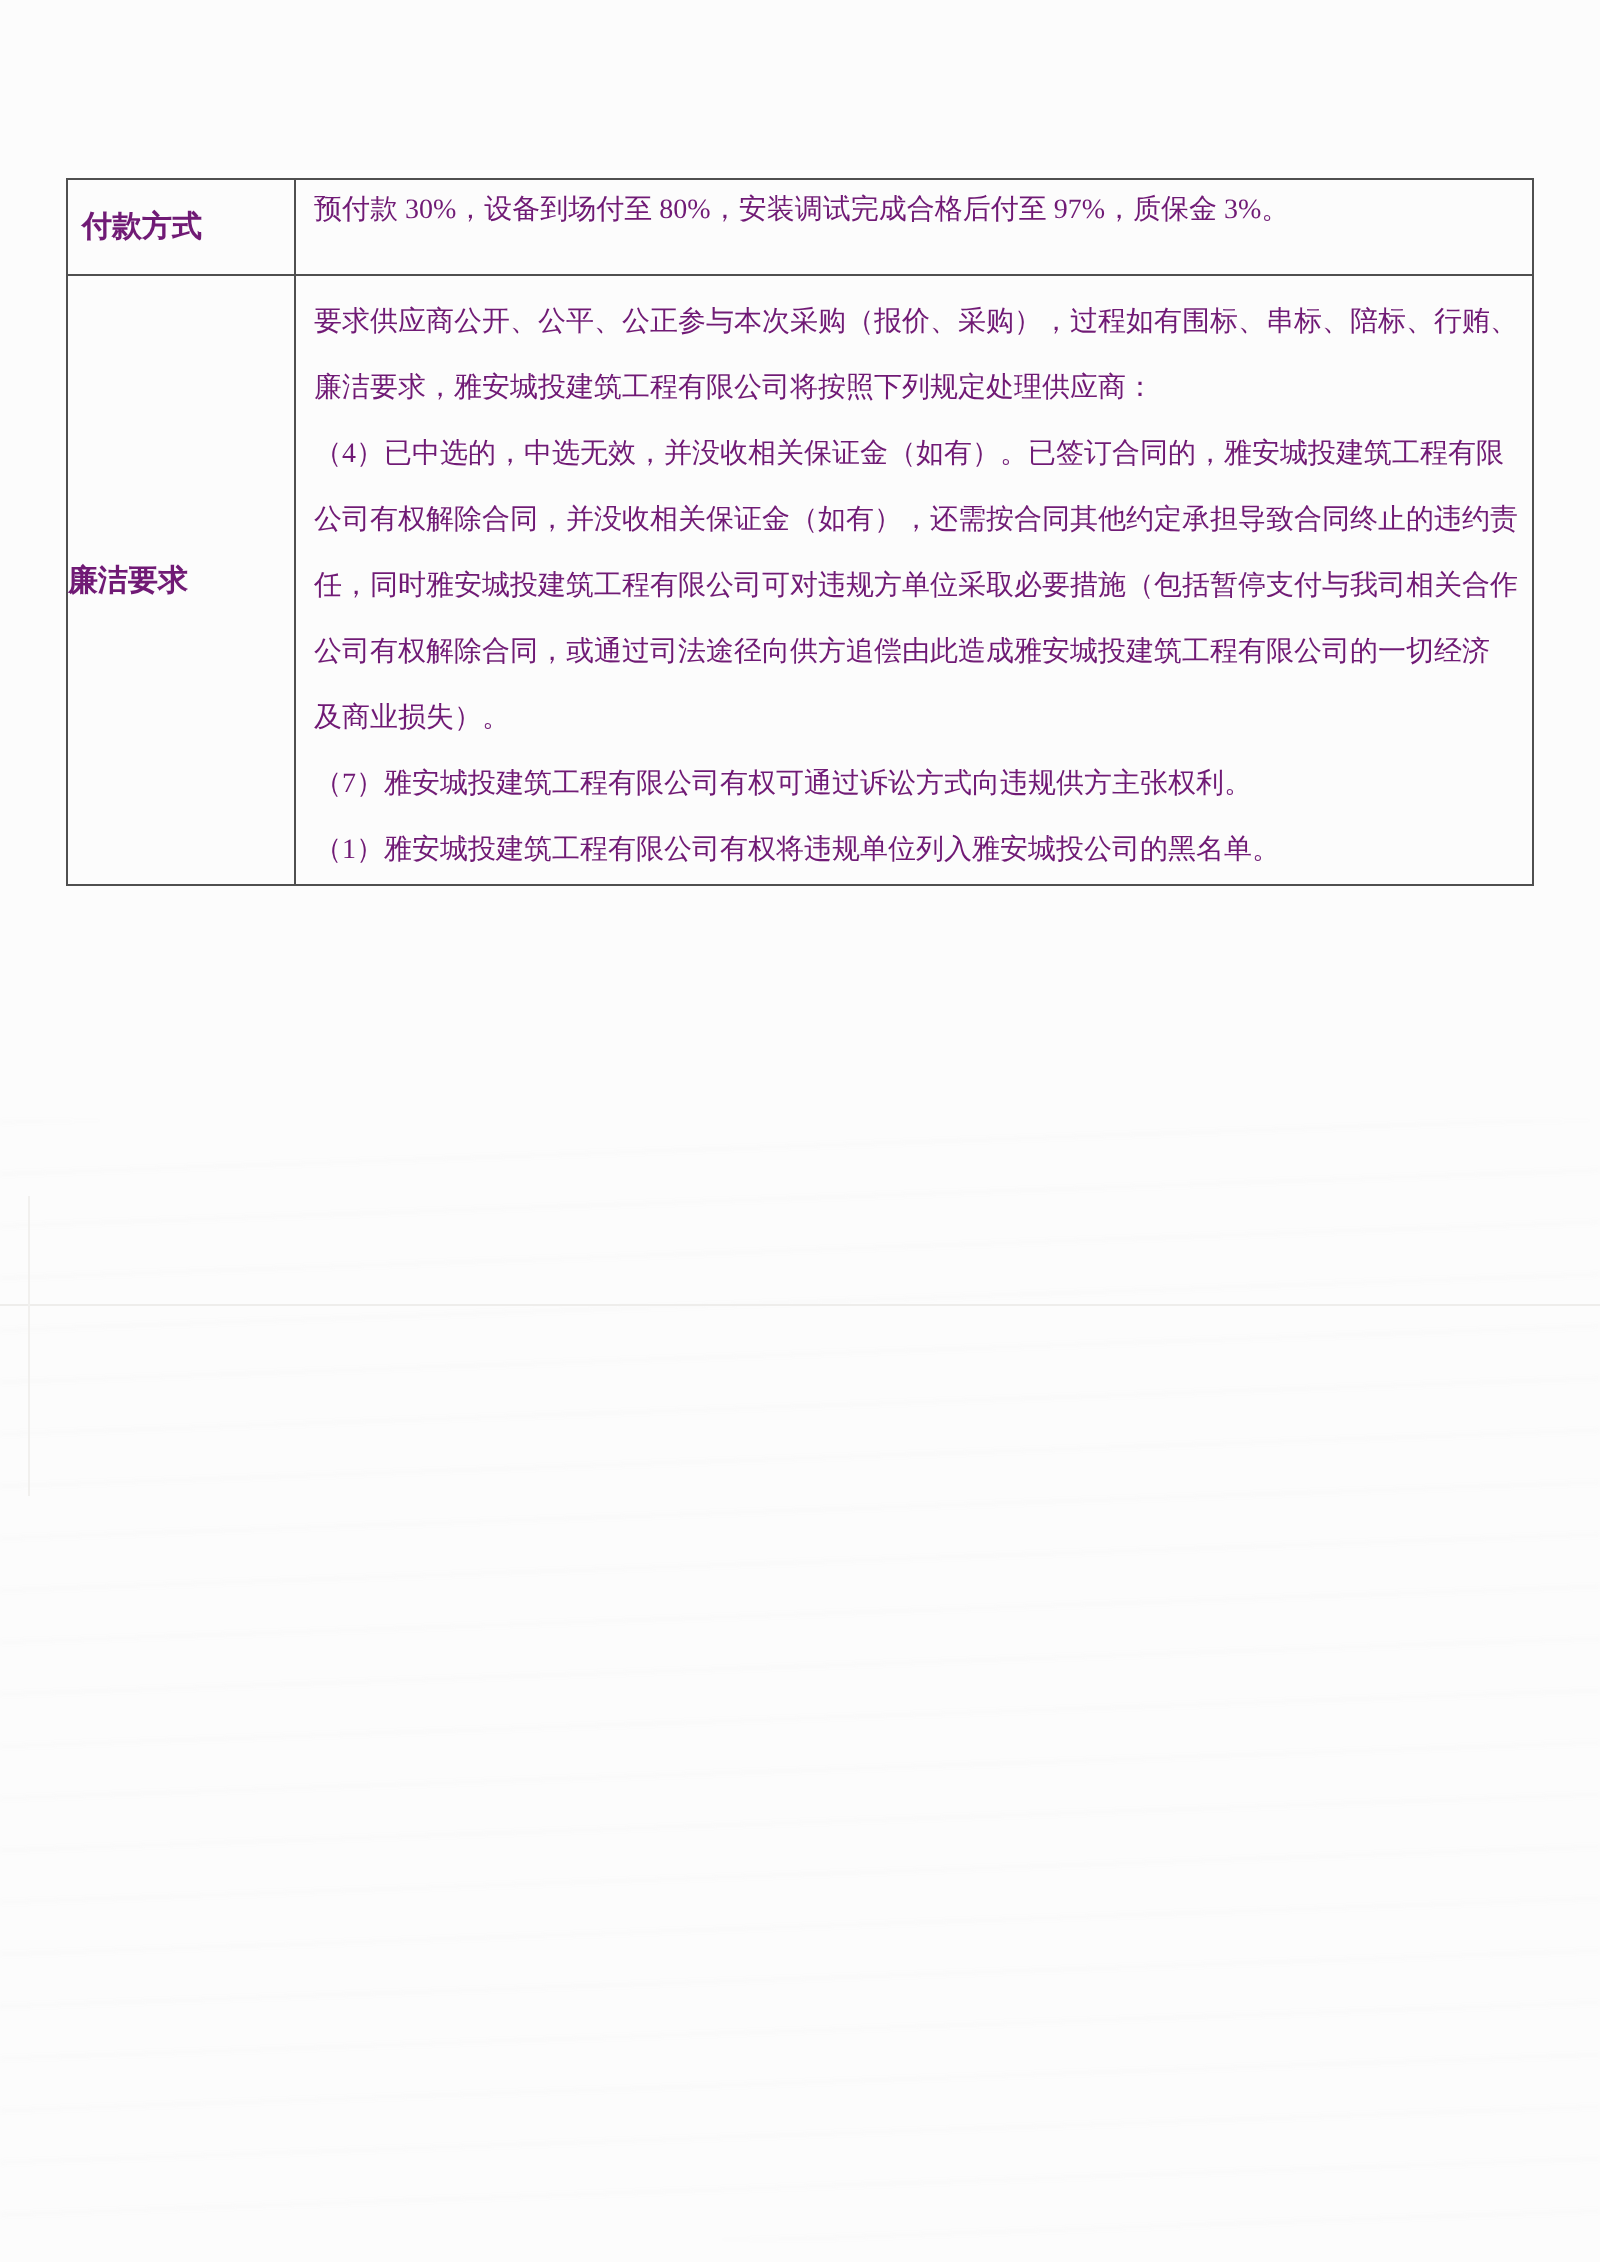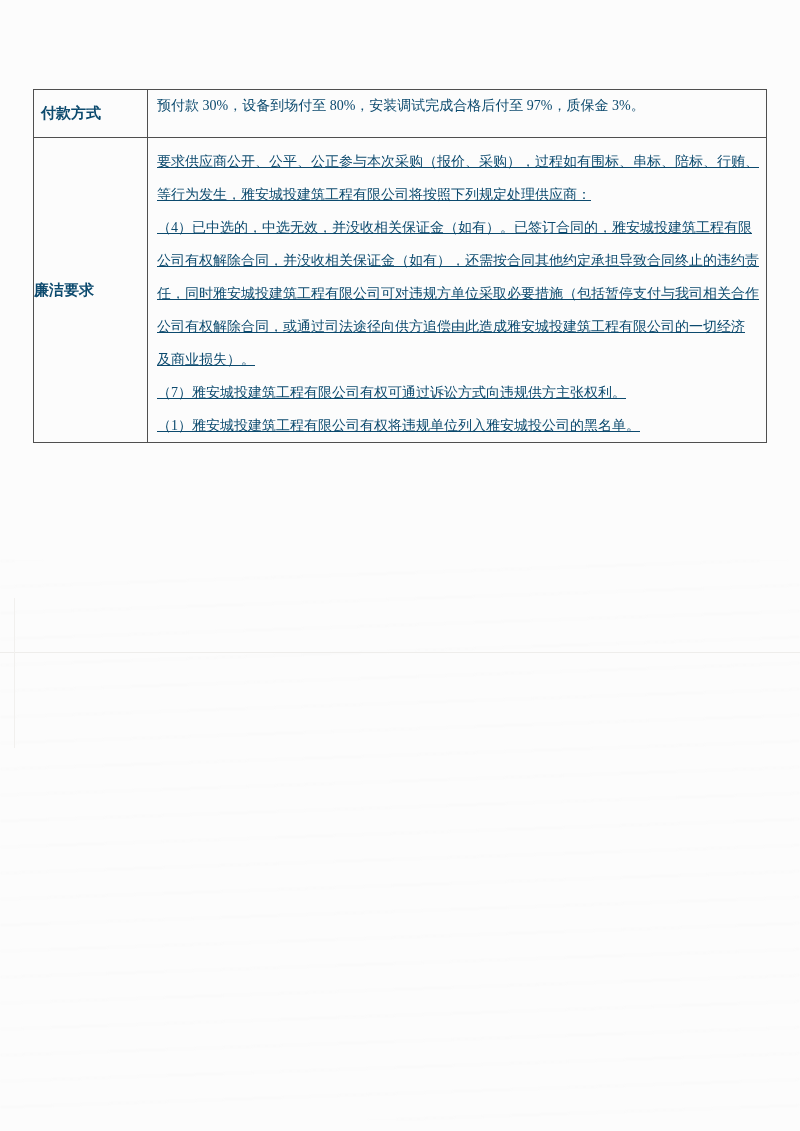--- a/index.html
+++ b/index.html
@@ -7,21 +7,21 @@
     padding: 0;
     background: #fcfcfc;
   }
   .page {
     position: relative;
     width: 800px;
     height: 1131px;
     background: #fcfcfc;
     overflow: hidden;
     font-family: "Liberation Serif", "DejaVu Serif", serif;
-    color: #0c4a6e;
+    color: #701a75;
   }
   
   .bleed-noise {
     position: absolute;
     left: 0; top: 560px;
     width: 800px; height: 560px;
     background:
       repeating-linear-gradient(178deg, rgba(120,120,120,0.022) 0 2px, rgba(255,255,255,0) 2px 26px);
     filter: blur(1px);
     pointer-events: none;
@@ -66,21 +66,20 @@
   .content-cell {
     font-size: 14px;
   }
   .content-row1 {
     padding: 6px 8px 0 9px;
     line-height: 20px;
     white-space: nowrap;
   }
   .content-row2 {
     padding: 7px 6px 0 9px;
-    text-decoration: underline;
   }
   .content-line {
     height: 33px;
     line-height: 33px;
     white-space: nowrap;
   }
 </style>
 </head>
 <body>
 
@@ -93,21 +92,21 @@
     </div>
     <div class="cell content-cell row1 content-row1">
       <span>预付款 30%，设备到场付至 80%，安装调试完成合格后付至 97%，质保金 3%。</span>
     </div>
 
     <div class="cell label-cell row2 label-row2">
       <span>廉洁要求</span>
     </div>
     <div class="cell content-cell row2 content-row2">
       <div class="content-line">要求供应商公开、公平、公正参与本次采购（报价、采购），过程如有围标、串标、陪标、行贿、</div>
-      <div class="content-line">等行为发生，雅安城投建筑工程有限公司将按照下列规定处理供应商：</div>
+      <div class="content-line">廉洁要求，雅安城投建筑工程有限公司将按照下列规定处理供应商：</div>
       <div class="content-line">（4）已中选的，中选无效，并没收相关保证金（如有）。已签订合同的，雅安城投建筑工程有限</div>
       <div class="content-line">公司有权解除合同，并没收相关保证金（如有），还需按合同其他约定承担导致合同终止的违约责</div>
       <div class="content-line">任，同时雅安城投建筑工程有限公司可对违规方单位采取必要措施（包括暂停支付与我司相关合作</div>
       <div class="content-line">公司有权解除合同，或通过司法途径向供方追偿由此造成雅安城投建筑工程有限公司的一切经济</div>
       <div class="content-line">及商业损失）。</div>
       <div class="content-line">（7）雅安城投建筑工程有限公司有权可通过诉讼方式向违规供方主张权利。</div>
       <div class="content-line">（1）雅安城投建筑工程有限公司有权将违规单位列入雅安城投公司的黑名单。</div>
     </div>
 
   </div>

